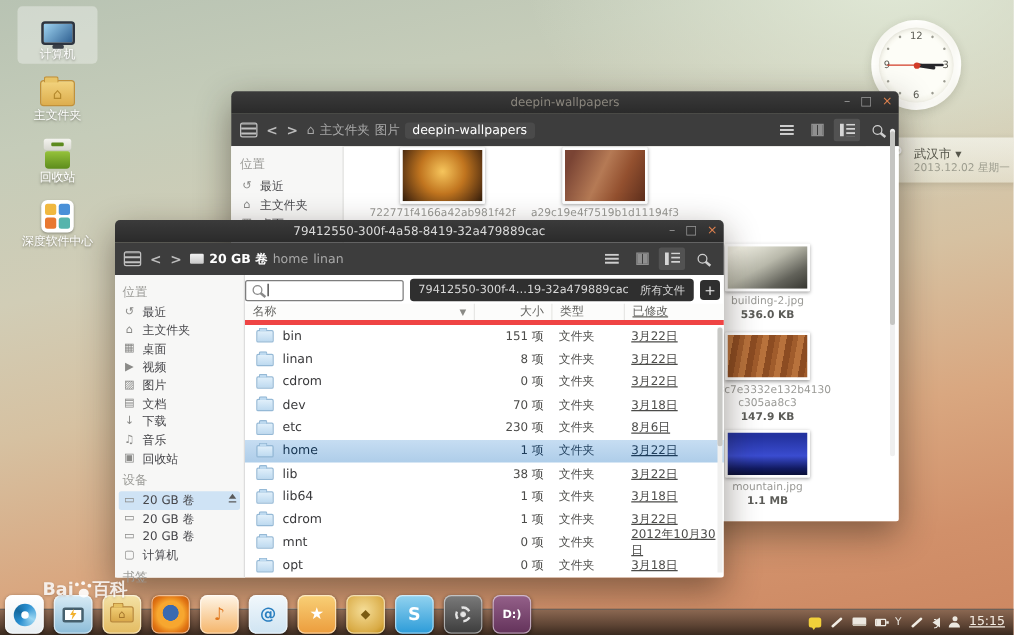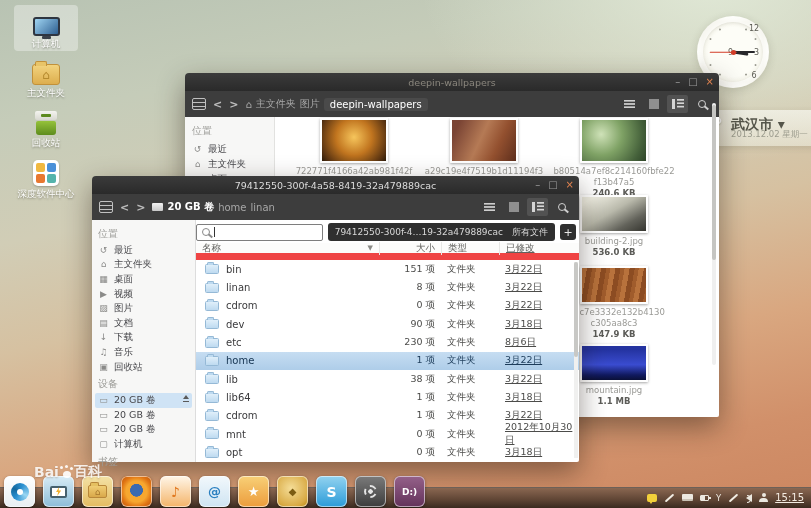--- a/index.html
+++ b/index.html
@@ -27,38 +27,38 @@
   .ic-store { width:26px; height:26px; background:#fff; border-radius:5px; padding:3px; display:grid; grid-template-columns:1fr 1fr; gap:2px; box-shadow:0 1px 2px rgba(0,0,0,.25); }
   .ic-store i { border-radius:2px; }
   .ic-store i:nth-child(1){background:#f0b840;} .ic-store i:nth-child(2){background:#4a90d8;}
   .ic-store i:nth-child(3){background:#e87830;} .ic-store i:nth-child(4){background:#55b4ac;}
 
   
   .clock { position:absolute; left:697px; top:16px; width:72px; height:72px; border-radius:50%;
     background:radial-gradient(circle,#fdfdf7 58%,#efeee2 78%,#e6e5d7 100%);
     border:6px solid rgba(255,255,255,.55);
     box-shadow:0 2px 8px rgba(60,60,40,.18), inset 0 1px 3px rgba(0,0,0,.08); }
-  .clock .num { position:absolute; font-size:8px; color:#5a5a52;margin-left:21px; }
+  .clock .num { position:absolute; font-size:8px; color:#5a5a52; }
   .clock .n12 { top:2px; left:50%; transform:translateX(-50%); }
   .clock .n3  { right:4px; top:50%; transform:translateY(-50%); }
   .clock .n6  { bottom:2px; left:50%; transform:translateX(-50%); }
   .clock .n9  { left:4px; top:50%; transform:translateY(-50%); }
   .clock .dot { position:absolute; left:50%; top:50%; width:2px; height:2px; margin:-1px; border-radius:50%; background:#9a9a90; }
   .hand { position:absolute; left:50%; top:50%; transform-origin:50% 100%; border-radius:2px; }
   .hand.h { width:3px; height:15px; margin-left:-1.5px; margin-top:-15px; background:#26262a; transform:rotate(99deg); }
   .hand.m { width:2px; height:22px; margin-left:-1px; margin-top:-22px; background:#26262a; transform:rotate(90deg); }
   .hand.s { width:1.4px; height:27px; margin-left:-.7px; margin-top:-23px; background:#d23c28; transform:rotate(270deg); transform-origin:50% 85%; }
   .pin { position:absolute; left:50%; top:50%; width:5px; height:5px; margin:-2.5px; border-radius:50%; background:#d23c28; }
 
   
   .weather { position:absolute; left:689px; top:110px; width:130px; height:36px; border-radius:18px 0 0 18px;
     background:linear-gradient(rgba(252,253,248,.62),rgba(238,240,228,.5));
     box-shadow:0 2px 6px rgba(60,60,40,.15); }
   .weather .temp { position:absolute; left:10px; top:3px; font-size:20px; font-weight:bold; color:#fff; text-shadow:0 1px 2px rgba(120,120,90,.45); }
-  .weather .city { position:absolute; left:42px; top:6px; font-size:14px; font-weight:bold; color:#55554a; }
+  .weather .city { position:absolute; left:42px; top:6px; font-size:10px; font-weight:normal; color:#55554a; }
   .weather .date { position:absolute; left:42px; top:19px; font-size:8.5px; color:#9c9c8e; }
 
   
   .win { position:absolute; border-radius:4px 4px 2px 2px; box-shadow:0 10px 28px rgba(30,20,10,.45); }
   .titlebar { height:18px; background:linear-gradient(#3b3b3b,#2a2a2a); border-radius:4px 4px 0 0; position:relative; display:flex; align-items:center; justify-content:center; }
   .title { font-size:9.5px; color:#8a867d; }
   .win.front .title { color:#dcdcdc; }
   .winctl { position:absolute; right:5px; top:0; height:18px; display:flex; gap:8px; align-items:center; }
   .winctl span { font-size:10px; color:#9a9a9a; line-height:10px; cursor:default; }
   .winctl .close { color:#e0824f; }
@@ -115,21 +115,21 @@
   .eject { position:absolute; right:2px; top:2px; width:8px; height:8px; }
   .eject::before { content:""; position:absolute; top:0; left:1px; border-left:3px solid transparent; border-right:3px solid transparent; border-bottom:4px solid #5a5a5a; }
   .eject::after { content:""; position:absolute; bottom:1px; left:1px; width:6px; height:1.5px; background:#5a5a5a; }
   .fw-main { flex:1; display:flex; flex-direction:column; position:relative; }
   .searchrow { height:23px; display:flex; align-items:center; gap:5px; padding:3px 3px 2px 0; }
   .searchbox { flex:1; height:17px; background:#fff; border:1px solid #7e7e7e; border-radius:2px; display:flex; align-items:center; gap:4px; padding:0 5px; }
   .searchbox .mag { border-color:#8a8a8a; } .searchbox .mag::after { background:#8a8a8a; }
   .caret { width:1px; height:10px; background:#333; }
   .filtertab { height:18px; background:#2f2f2f; border-radius:3px; color:#d8d8d8; font-size:9px; display:flex; align-items:center; gap:9px; padding:0 7px; white-space:nowrap; }
   .addtab { width:16px; height:16px; background:#2f2f2f; border-radius:3px; color:#e8e8e8; font-size:11px; display:flex; align-items:center; justify-content:center; }
-  .thead { height:17px; display:flex; align-items:center; border-bottom:7px solid #ef4444; background:#fcfcfb; font-size:9.5px; color:#61615e;justify-content:flex-end; }
+  .thead { height:17px; display:flex; align-items:center; border-bottom:4px solid #ef4444; background:#fcfcfb; font-size:9.5px; color:#61615e;justify-content:flex-end; }
   .thead > span { padding:0 6px; }
   .c-name { flex:1; display:flex; align-items:center; gap:7px; min-width:0; }
   .c-size { width:62px; text-align:right; border-left:1px solid #e7e7e5; }
   .c-type { width:58px; border-left:1px solid #e7e7e5; }
   .c-mod { width:80px; border-left:1px solid #e7e7e5;text-decoration:underline; }
   .sort { margin-left:auto; font-size:7px; color:#8a8a86; }
   .frow { height:18.5px; display:flex; align-items:center; font-size:10px; color:#3a3a3c; }
   .frow > span { padding:0 6px; }
   .frow .c-size, .frow .c-type, .frow .c-mod { border-left:none; color:#4c4c4a; font-size:9.5px; }
   .frow .c-name { padding-left:9px; }
@@ -310,26 +310,20 @@
     <div class="tile" style="left:99px; top:45px;">
       <div class="thumb t-sunset"></div>
       <div class="cap">722771f4166a42ab981f42f</div>
       <div class="cap">5ac5aad6a</div>
     </div>
     <div class="tile" style="left:229px; top:45px;">
       <div class="thumb t-person"></div>
       <div class="cap">a29c19e4f7519b1d11194f3</div>
       <div class="cap">639708741</div>
     </div>
-    <div class="tile" style="left:359px; top:45px;">
-      <div class="thumb t-leaves"></div>
-      <div class="cap">b80514a7ef8c214160fbfe22</div>
-      <div class="cap">f13b47a5</div>
-      <div class="cap sz">240.6 KB</div>
-    </div>
     <div class="tile" style="left:359px; top:122px;">
       <div class="thumb small t-building"></div>
       <div class="cap">building-2.jpg</div>
       <div class="cap sz">536.0 KB</div>
     </div>
     <div class="tile" style="left:359px; top:193px;">
       <div class="thumb small t-sand"></div>
       <div class="cap">d58c7e3332e132b4130</div>
       <div class="cap">c305aa8c3</div>
       <div class="cap sz">147.9 KB</div>
@@ -483,21 +477,21 @@
             </span>
           <span class="c-size">0 项</span>
           <span class="c-type">文件夹</span>
           <span class="c-mod">3月22日</span>
         </div>
         <div class="frow">
           <span class="c-name">
               <span class="fold"></span>
               <span>dev</span>
             </span>
-          <span class="c-size">90 项</span>
+          <span class="c-size">70 项</span>
           <span class="c-type">文件夹</span>
           <span class="c-mod">3月18日</span>
         </div>
         <div class="frow">
           <span class="c-name">
               <span class="fold"></span>
               <span>etc</span>
             </span>
           <span class="c-size">230 项</span>
           <span class="c-type">文件夹</span>

